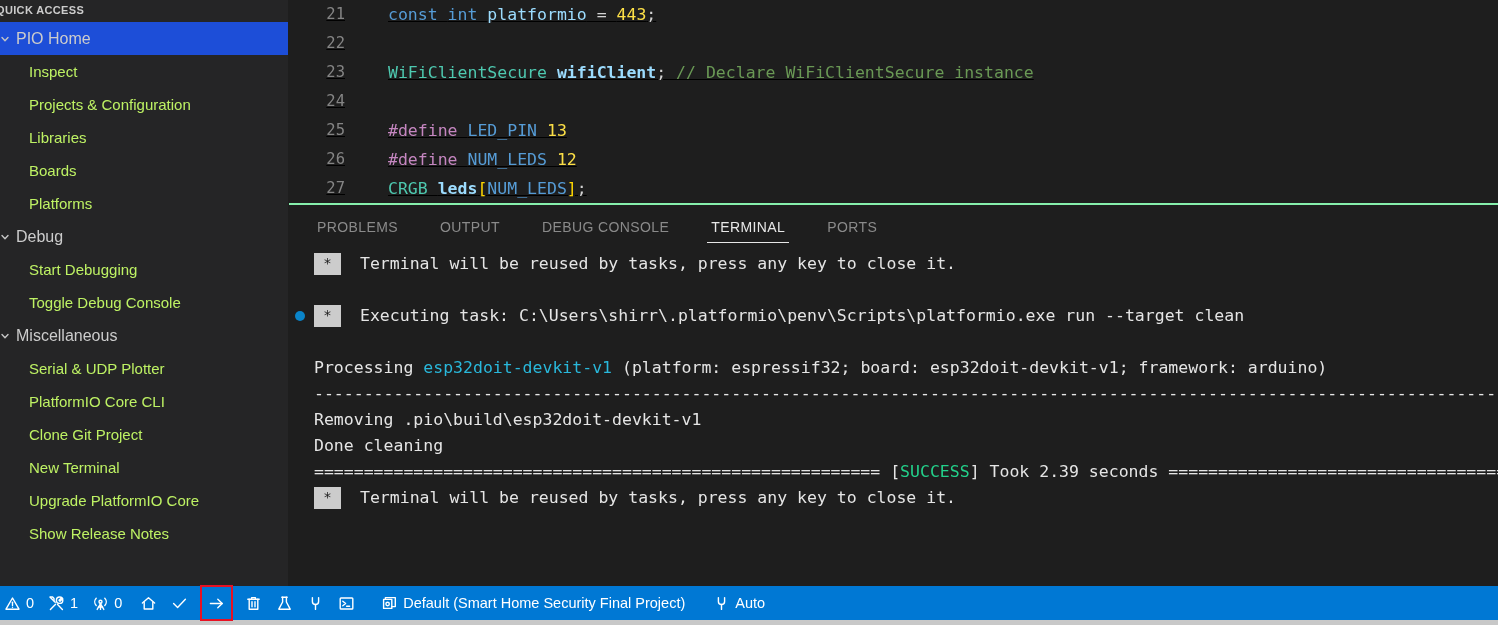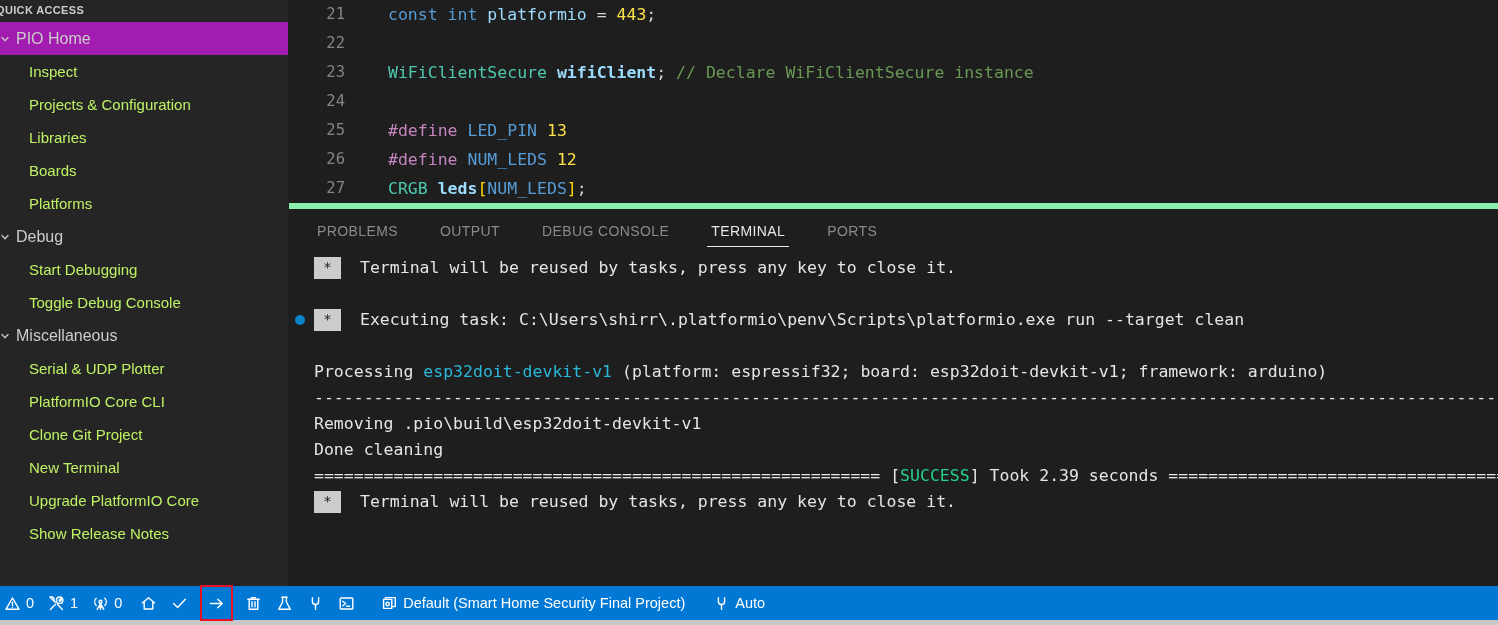--- a/index.html
+++ b/index.html
@@ -22,34 +22,34 @@
     font-size: 11px; font-weight: bold; letter-spacing: .35px;
     color: #cccccc; padding-left: 0px; margin-left: -4px;
     white-space: nowrap;
   }
   .tree-row {
     height: 33px; display: flex; align-items: center;
     font-size: 15px; color: #cccccc; white-space: nowrap;
     cursor: pointer;
   }
   .tree-row.group { padding-left: 0px; }
-  .tree-row.hover { background: #a21caf; }
+  .tree-row.hover { background: #1d4ed8; }
   .chev {
     width: 18px; min-width: 18px; display: flex; align-items: center;
     justify-content: center; color: #c5c5c5; font-size: 9px;
     margin-left: -4px;
   }
   .chev svg { display: block; }
   .group-label { font-size: 16px; color: #cccccc; padding-left: 2px; }
   .leaf-label { font-size: 15px; color: #bef264; padding-left: 29px; }
 
   
   #editor {
     position: absolute; left: 289px; top: 0; right: 4px; height: 203px;
-    background: #1e1e1e; overflow: hidden;
+    background: #1e1e1e; overflow: hidden; text-decoration: underline;
   }
   .code-line {
     height: 29px; line-height: 29px;
     font-family: "DejaVu Sans Mono", monospace; font-size: 16.5px;
     white-space: pre; display: flex;
   }
   .ln {
     width: 56px; min-width: 56px; text-align: right;
     color: #858585; padding-right: 0px;
     font-family: "DejaVu Sans Mono", monospace; font-size: 15.5px;
@@ -62,21 +62,21 @@
   .op   { color: #d4d4d4; }
   .cmt  { color: #6a9955; }
   .pre  { color: #c586c0; }
   .mac  { color: #569cd6; }
   .brk  { color: #ffd700; }
   .fnb  { color: #9cdcfe; font-weight: bold; }
 
   
   #panel {
     position: absolute; left: 289px; top: 203px; right: 0; bottom: 39px;
-    background: #1e1e1e; border-top: 6px solid #86efac;
+    background: #1e1e1e; border-top: 2px solid #86efac;
   }
   #panel-tabs {
     height: 38px; display: flex; align-items: flex-end;
     padding-left: 20px; background: #1e1e1e;
   }
   .ptab {
     font-size: 14px; letter-spacing: .4px; color: #8a8a8a;
     padding: 0 8px 8px 8px; margin-right: 26px; cursor: pointer;
     position: relative; white-space: nowrap;
   }

